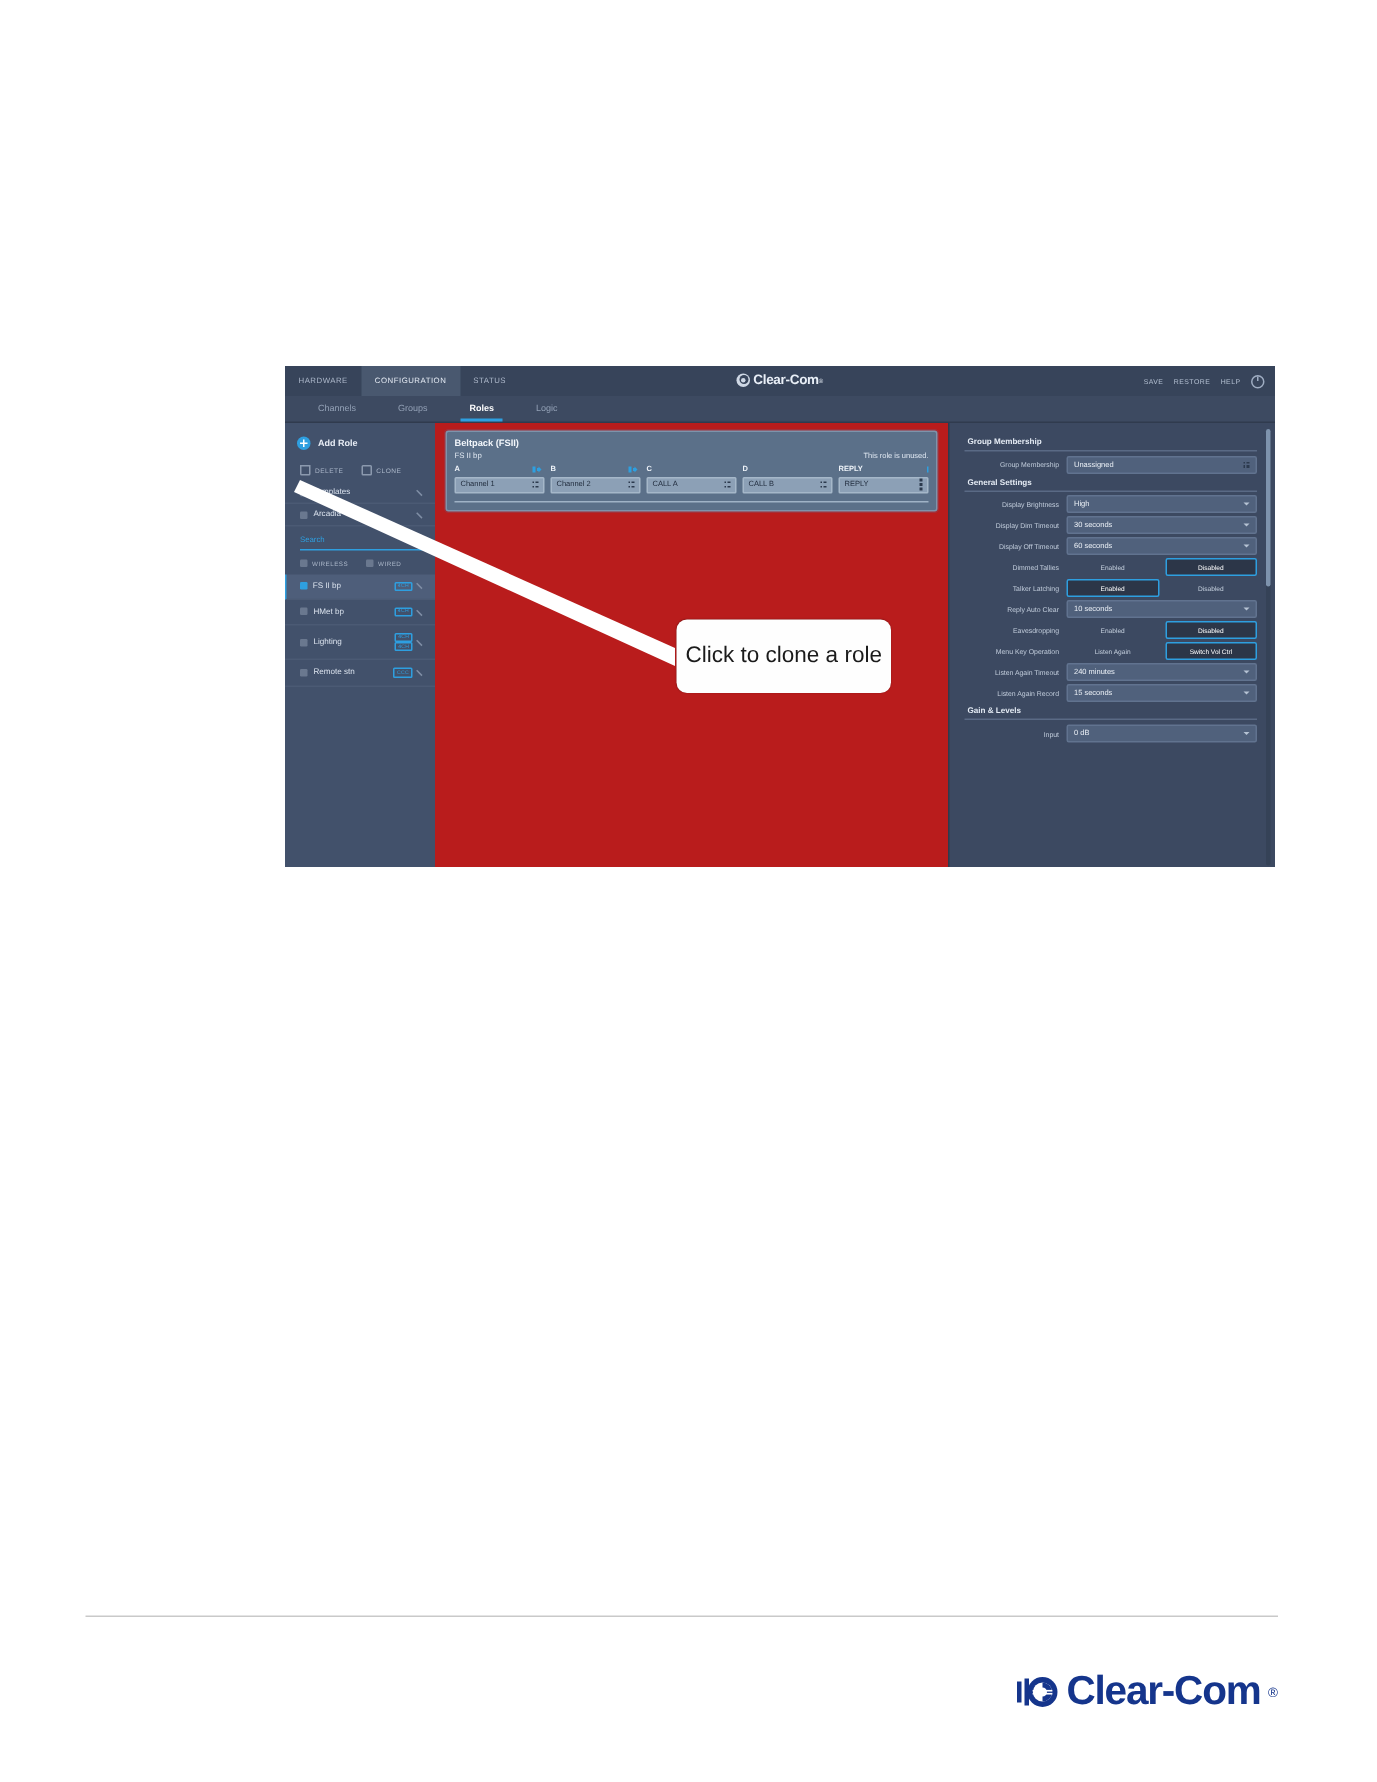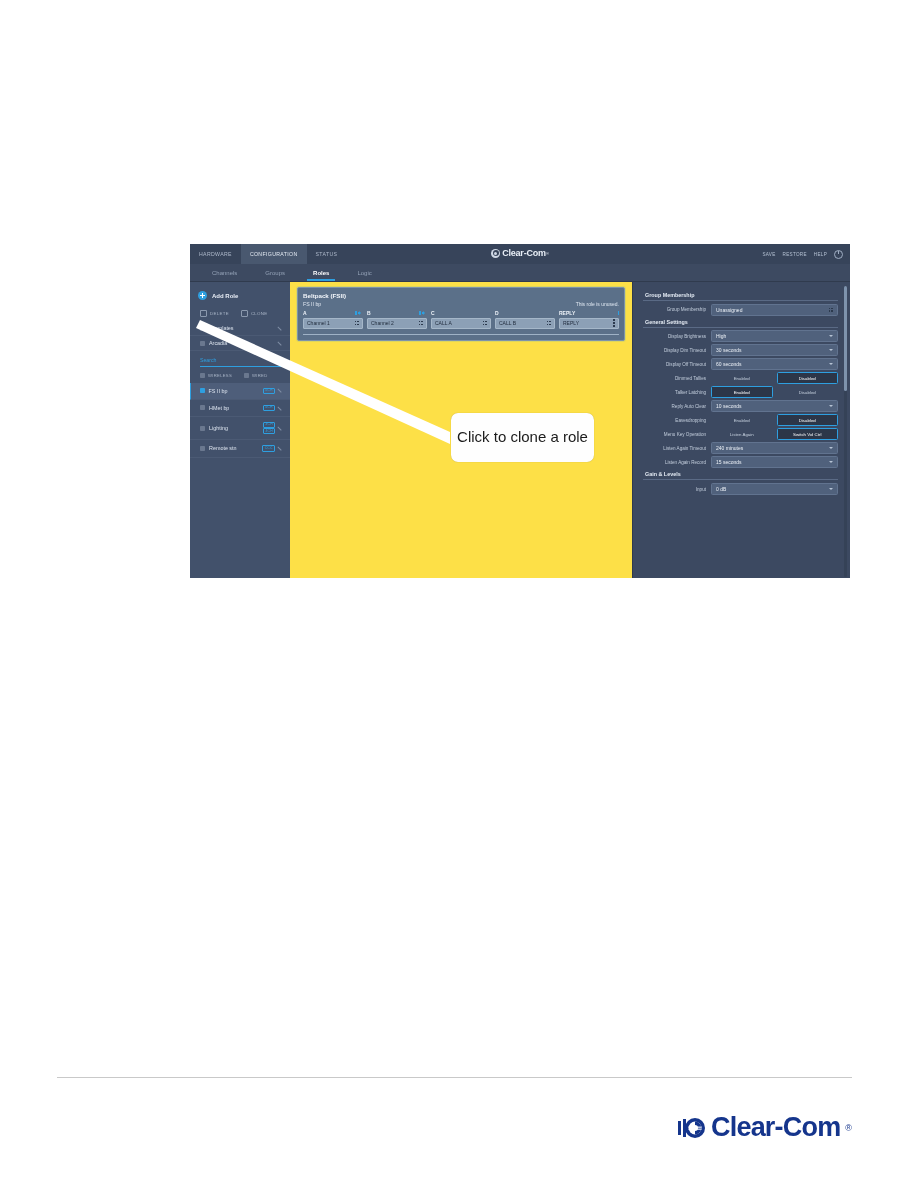--- a/index.html
+++ b/index.html
@@ -335,21 +335,21 @@
   .role-entry.selected {
     background: #4e5e7a;
     border-left: 1.5px solid #2e9fe0;
     padding-left: 8.5px;
   }
 
   
   .center {
     flex: 1;
     position: relative;
-    background: #fde047;
+    background: #b91c1c;
     padding: 5px 7px 0 7px;
   }
   .beltpack-card {
     background: #5b7089;
     border: 1px solid #7d93ab;
     border-radius: 2px;
     padding: 4px 5px 6px 5px;
     box-shadow: 0 0 0 1px rgba(46,159,224,0.15);
   }
   .bp-title {

